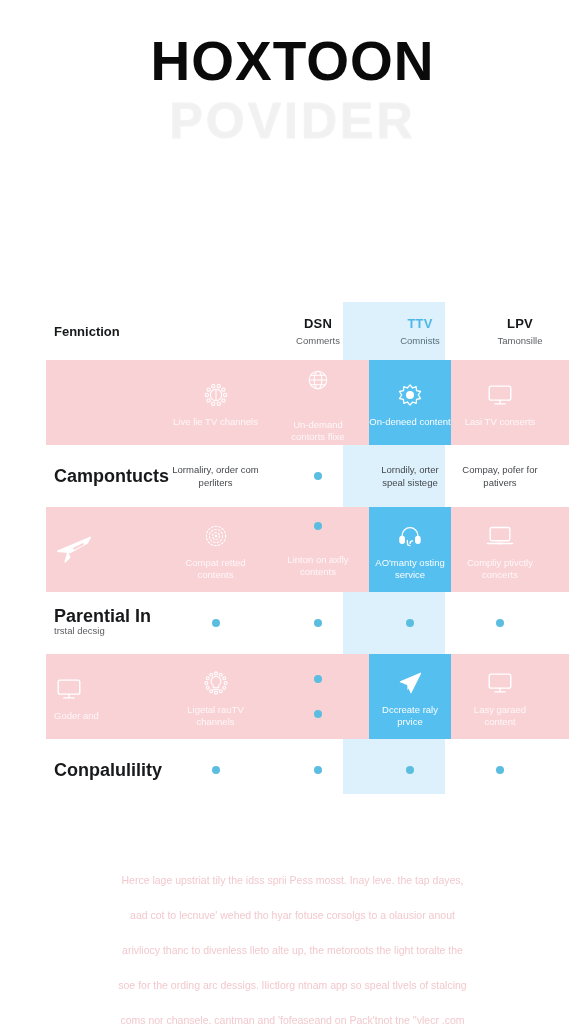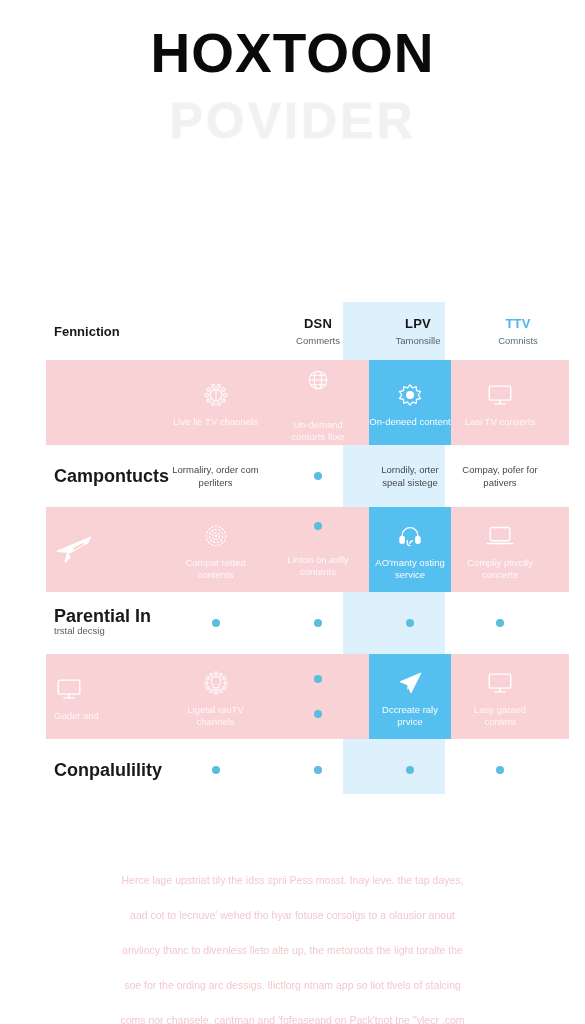--- a/index.html
+++ b/index.html
@@ -18,21 +18,21 @@
   
   .brand-block {
     position: absolute;
     top: 0;
     left: 0;
     width: 585px;
     height: 200px;
   }
   .brand-title {
     position: absolute;
-    top: 26px;
+    top: 34px;
     left: 0;
     width: 585px;
     text-align: center;
     font-size: 55px;
     font-weight: 700;
     letter-spacing: 1px;
     color: #0a0a0a;
     line-height: 1;
   }
   .brand-sub {
@@ -252,27 +252,27 @@
   <div class="grid" id="grid-root">
       <div class="head-row">
         <div class="head-cell c0">
           <span class="feature-label">Fenniction</span>
         </div>
         <div class="head-cell c1"></div>
         <div class="head-cell c2">
           <span class="head-title">DSN</span>
           <span class="head-sub">Commerts</span>
         </div>
+        <div class="head-cell c3 featured">
+          <span class="head-title">TTV</span>
+          <span class="head-sub">Comnists</span>
+        </div>
         <div class="head-cell c4">
           <span class="head-title">LPV</span>
           <span class="head-sub">Tamonsille</span>
-        </div>
-        <div class="head-cell c3 featured">
-          <span class="head-title">TTV</span>
-          <span class="head-sub">Comnists</span>
         </div>
       </div>
       <div class="row banded">
         <div class="band-bg"></div>
         <div class="cell c0"></div>
         <div class="cell c1">
           <div class="icon-holder">
             <svg width="28" height="28" viewBox="0 0 32 32" fill="none" stroke="#ffffff" stroke-width="1.2" stroke-linecap="round" stroke-linejoin="round">
               <circle cx="16" cy="16" r="6.5"></circle>
               <circle cx="26.5" cy="16.0" r="1.9"></circle>
@@ -481,15 +481,15 @@
           <span class="dot"></span>
         </div>
       </div>
     </div>
 </div>
 
 <div class="footer" id="footer-root">
     <p>Herce lage upstriat tily the idss sprii Pess mosst. Inay leve. the tap dayes,</p>
     <p>aad cot to lecnuve' wehed tho hyar fotuse corsolgs to a olausior anout</p>
     <p>arivliocy thanc to divenless lleto alte up, the metoroots the light toralte the</p>
-    <p>soe for the ording arc dessigs. lIictlorg ntnam app so liot tlvels of stalcing</p>
+    <p>soe for the ording arc dessigs. lIictlorg ntnam app so speal tlvels of stalcing</p>
     <p>coms nor chansele, cantman and 'fofeaseand on Pack'tnot tne ''ylecr .com</p>
   </div>
 
 </body></html>

